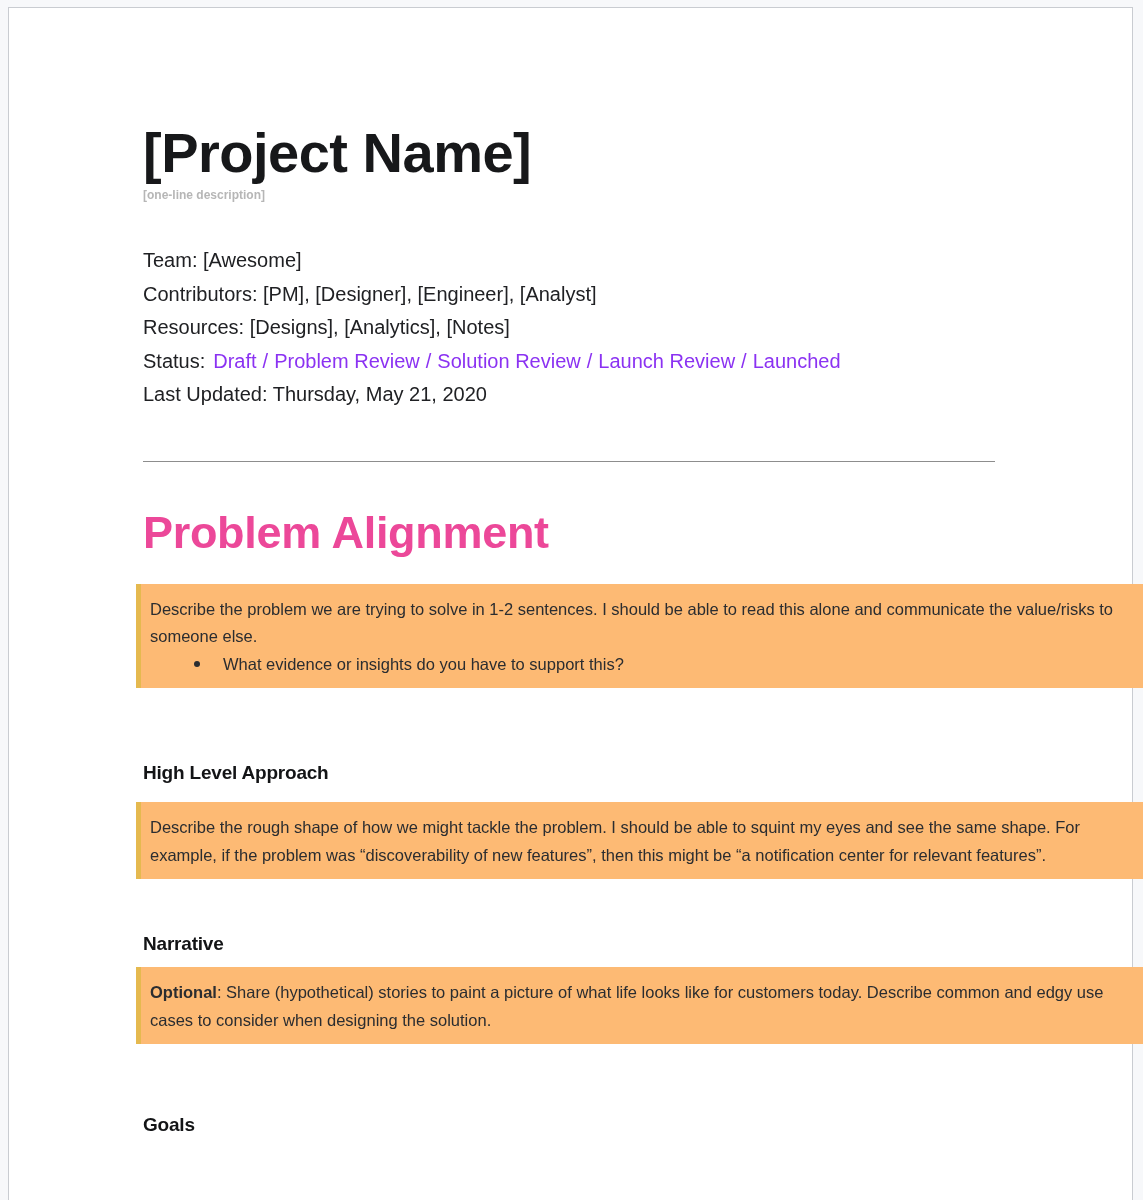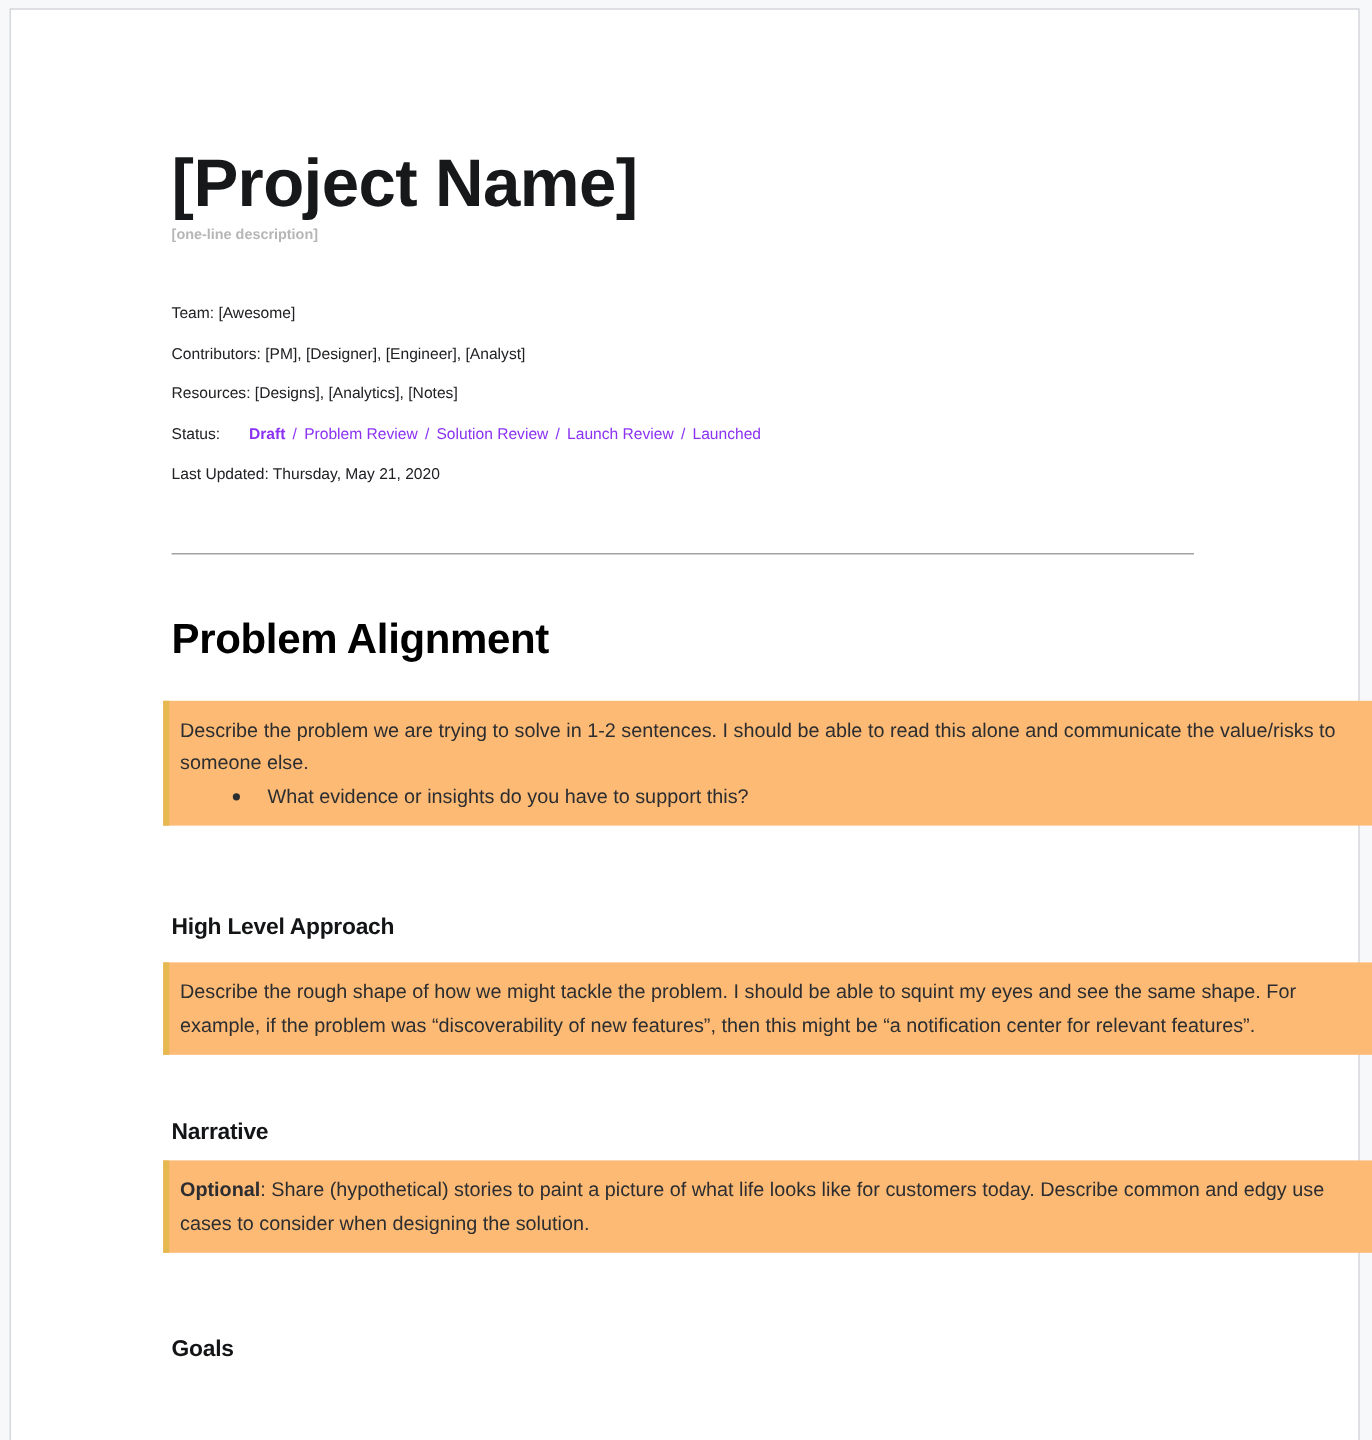--- a/index.html
+++ b/index.html
@@ -30,45 +30,45 @@
   }
   .doc-subtitle {
     margin-top: 5px;
     font-size: 12px;
     line-height: 26px;
     font-weight: 700;
     color: #b6b6b6;
   }
   .meta-block {
     margin-top: 36px;
-    font-size: 13px;
+    font-size: 20px;
     line-height: 33.5px;
     color: #202124;
   }
   .status-label { margin-right: 8px; }
   .status-link {
     color: #8b32f2;
     text-decoration: none;
     cursor: pointer;
   }
-  .status-link.active { font-weight: 700; margin-left: 16px; }
+  .status-link.active { font-weight: 400; }
   .status-sep { color: #8b32f2; margin: 0 6px; }
   .divider {
     margin-top: 49px;
     border: none;
     border-top: 1px solid #8d8d8d;
     width: 852px;
   }
   .h1 {
     margin-top: 50px;
-    font-size: 35px;
+    font-size: 45px;
     line-height: 42px;
     font-weight: 700;
     letter-spacing: -0.3px;
-    color: #000000;
+    color: #ec4899;
   }
   .h3 {
     font-size: 19px;
     line-height: 34px;
     font-weight: 600;
     letter-spacing: -0.2px;
     color: #131416;
   }
   .h3-approach { margin-top: 68px; }
   .h3-narrative { margin-top: 48px; }

